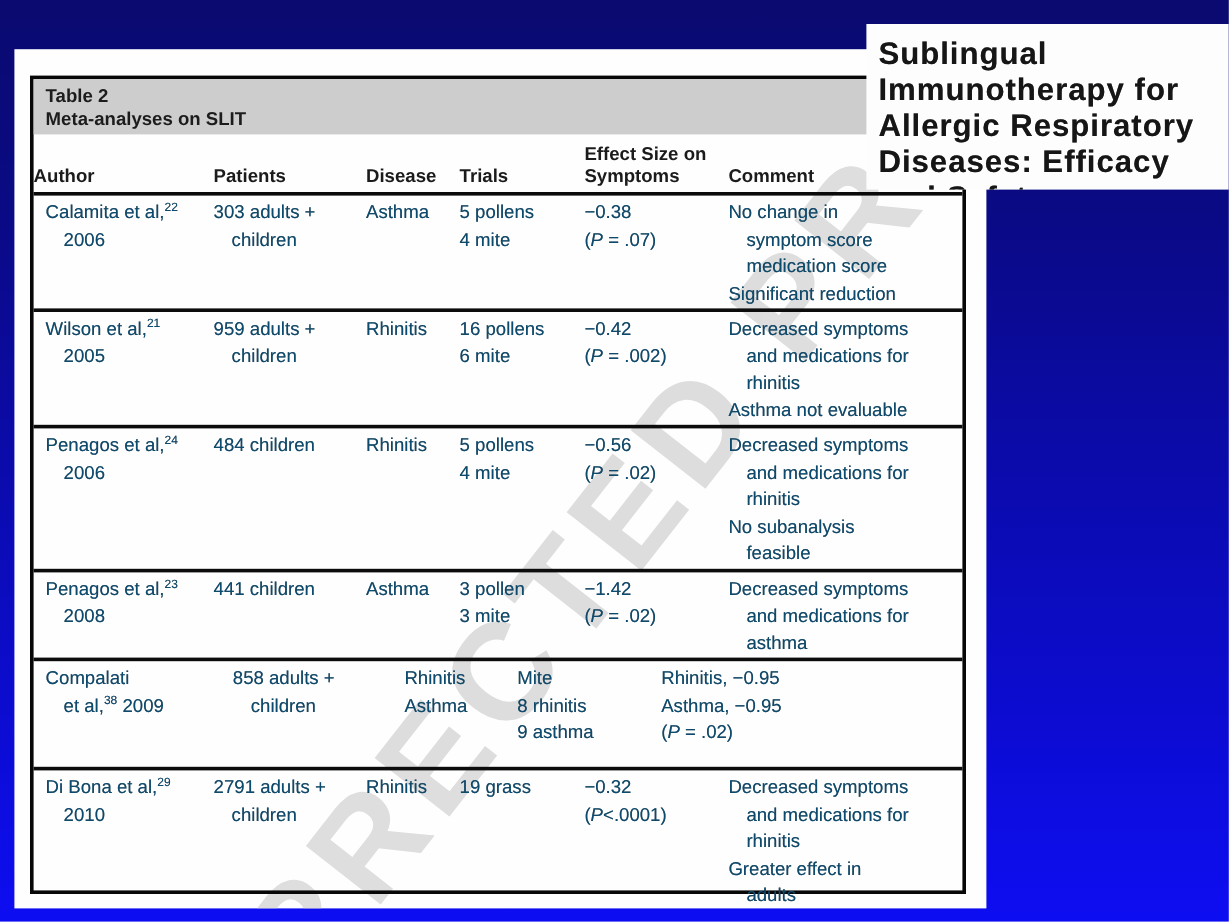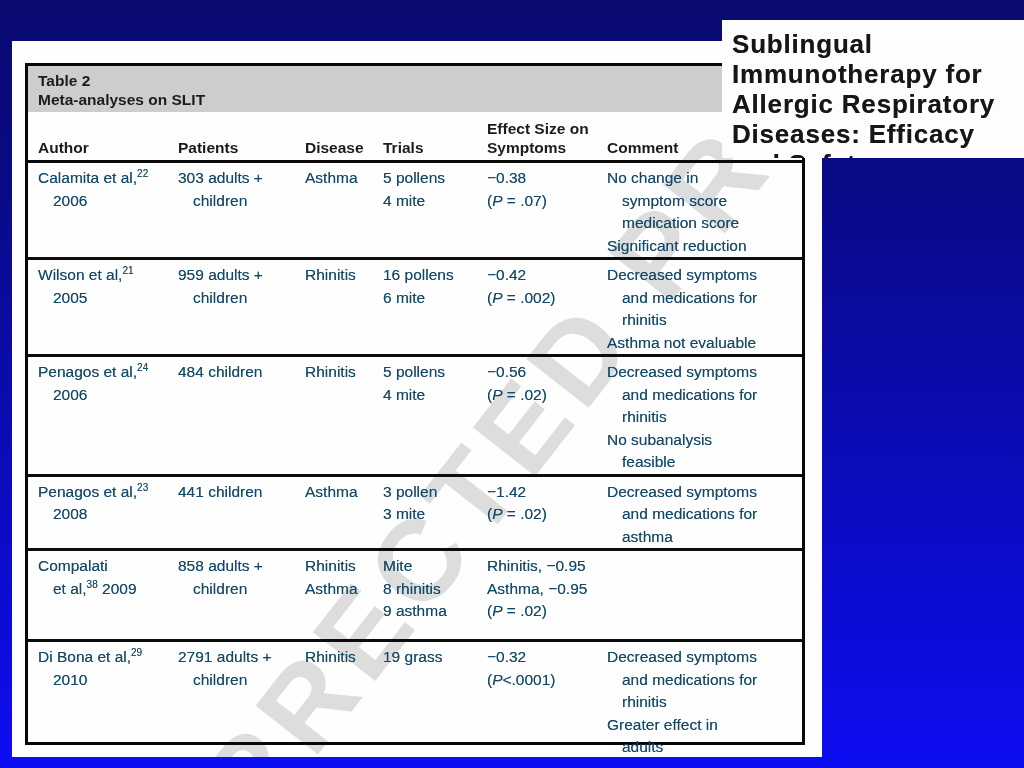--- a/index.html
+++ b/index.html
@@ -33,27 +33,27 @@
     display:grid;grid-template-columns:150px 127px 78px 104px 120px 1fr;
   }
   .thead{
     margin-top:6px;min-height:42px;border-bottom:3.5px solid #0a0a0a;
     align-items:end;
   }
   .th{
     font-weight:bold;font-size:15.5px;line-height:19px;color:#1b1b1b;
     white-space:pre-line;align-self:end;padding:0 4px 3px 0;
   }
-  .th:first-child{padding-left:10px;}
+  .th:first-child{}
   .trow{box-sizing:border-box;border-bottom:3px solid #0c0c0c;}
   .trow:nth-of-type(1){min-height:93px;}
   .trow:nth-of-type(2){min-height:93px;}
   .trow:nth-of-type(3){min-height:117px;}
   .trow:nth-of-type(4){min-height:72px;}
-  .trow:nth-of-type(5){min-height:91px;}
+  .trow:nth-of-type(5){min-height:91px;gap:16px;}
   .trow:nth-of-type(6){min-height:112px;border-bottom:none;}
   .td{
     font-size:15.5px;line-height:22.5px;color:#0c4a6e;
     padding:4px 5px 0 0;
     text-shadow:0 0 .4px rgba(20,20,20,.5);
   }
   .td.col-author{padding-left:10px;}
   .line.indent{padding-left:15px;}
   .td sup{font-size:10px;line-height:0;vertical-align:super;}
   .td i{font-style:italic;}

